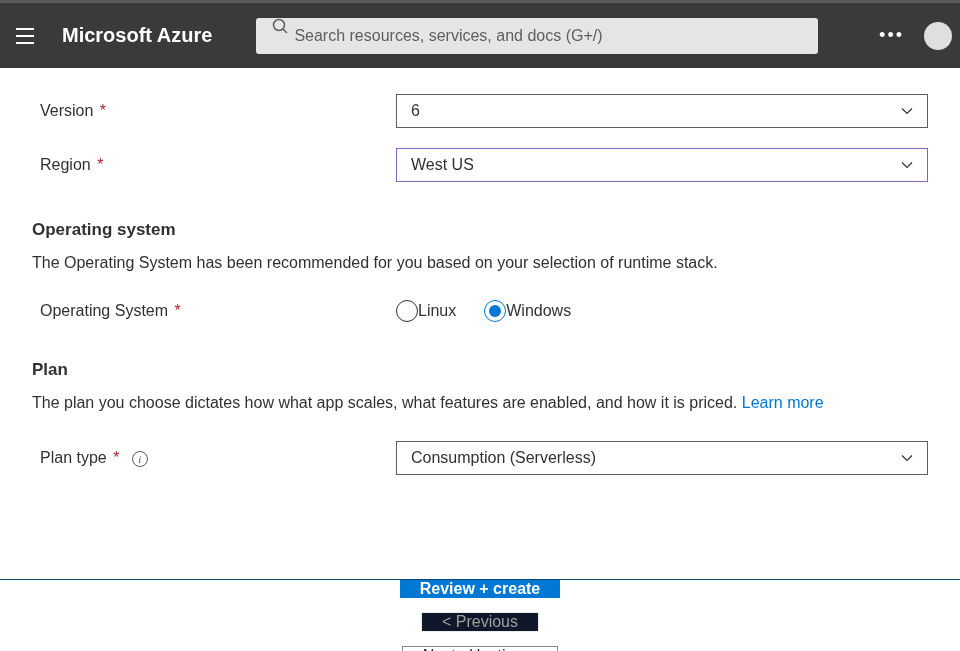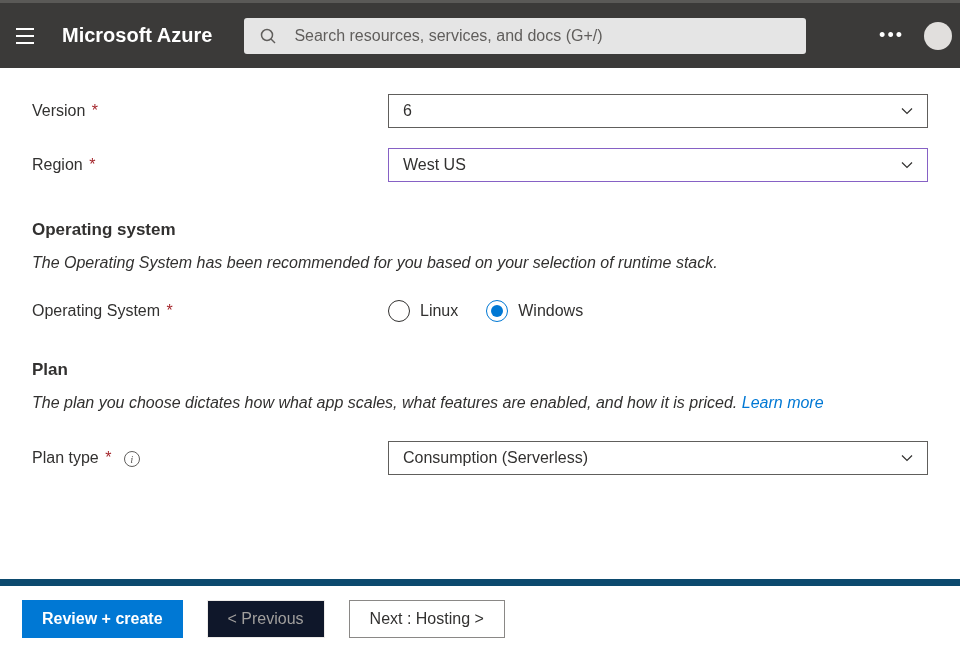--- a/index.html
+++ b/index.html
@@ -41,24 +41,23 @@
       font-size: 20px;
       font-weight: 600;
     }
     .search-box {
       flex: 1;
       max-width: 562px;
       height: 36px;
       background: #e5e5e5;
       border-radius: 3px;
       display: flex;
-      align-items: center;
       padding: 0 16px;
-      gap: 18px;
-      margin-left: 4px;
+      gap: 6px;
+      margin-left: 16px;
     }
     .search-box svg {
       width: 16px;
       height: 16px;
       flex-shrink: 0;
     }
     .search-input {
       border: none;
       background: transparent;
       font-size: 16px;
@@ -93,20 +92,21 @@
     }
     .form-row {
       display: flex;
       align-items: center;
       margin-bottom: 20px;
     }
     .form-label {
       width: 356px;
       font-size: 16px;
       color: #323130;
+      margin-left: 8px;
     }
     .required {
       color: #a4262c;
       margin-left: 2px;
     }
     .select-box {
       flex: 1;
       max-width: 543px;
       height: 34px;
       border: 1px solid #605e5c;
@@ -131,31 +131,29 @@
       font-weight: 600;
       color: #323130;
       margin-top: 38px;
       margin-bottom: 12px;
     }
     .section-desc {
       font-size: 16px;
       color: #323130;
       margin-bottom: 26px;
       line-height: 1.4;
-      font-style: italic;
     }
     .radio-group {
       display: flex;
       align-items: center;
       gap: 28px;
     }
     .radio-option {
       display: flex;
       align-items: center;
-      gap: 10px;
       cursor: pointer;
     }
     .radio-circle {
       width: 22px;
       height: 22px;
       border: 1.5px solid #323130;
       border-radius: 50%;
       display: flex;
       align-items: center;
       justify-content: center;
@@ -191,25 +189,26 @@
       margin-left: 8px;
       font-style: italic;
       font-family: serif;
     }
     .footer {
       position: absolute;
       bottom: 0;
       left: 0;
       right: 0;
       height: 72px;
-      border-top: 7px solid #0c4a6e;
+      border-top: 1px solid #0c4a6e;
       display: flex;
       align-items: center;
       padding: 0 22px;
-      gap: 24px;
+      gap: 14px;
+      flex-direction: column;
     }
     .btn {
       height: 38px;
       padding: 0 20px;
       font-size: 16px;
       cursor: pointer;
       border: none;
       display: flex;
       align-items: center;
     }

